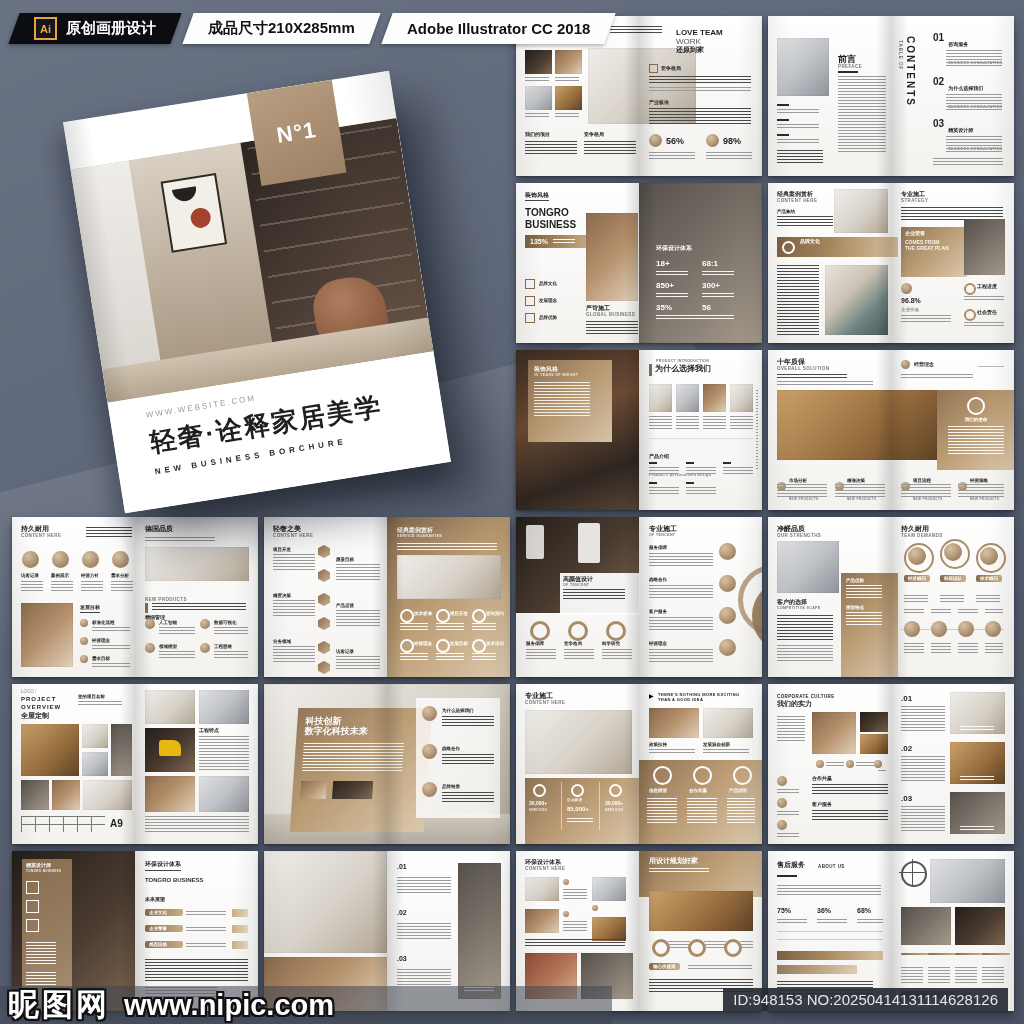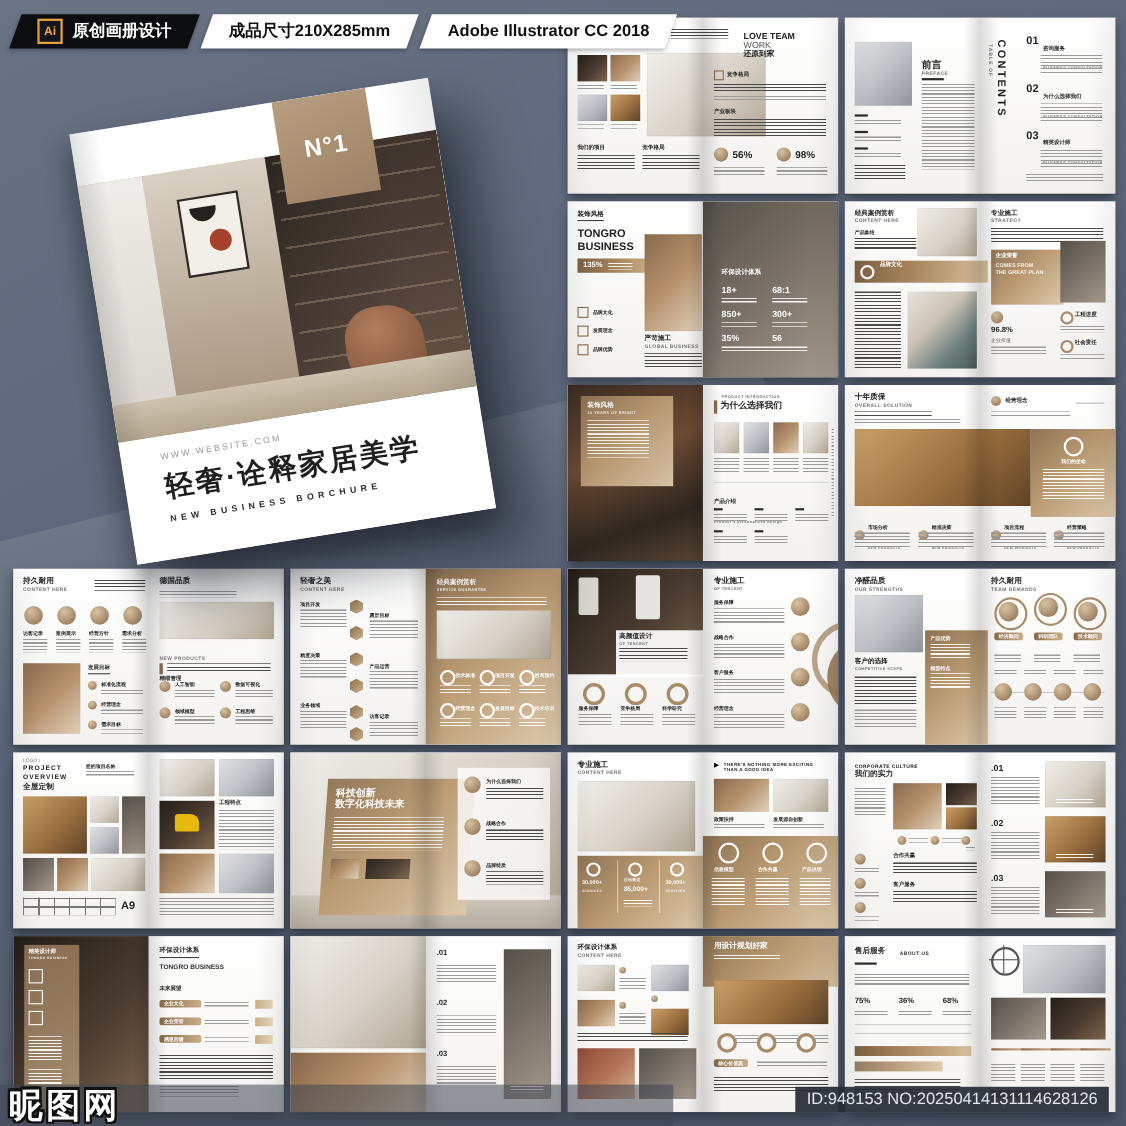--- a/index.html
+++ b/index.html
@@ -775,16 +775,17 @@
  <span class="abs pill" style="left:187px;top:102px;width:20px"></span>
     <i class="abs tl lt" style="left:187px;top:116px;width:22px;height:16px"></i>
  <span class="abs pill" style="left:214px;top:102px;width:20px"></span>
     <i class="abs tl lt" style="left:214px;top:116px;width:22px;height:16px"></i>
  <i class="abs g-band" style="left:133px;top:140px;width:70px;height:7px"></i>
 </div>
 
 <i class="wmband"></i>
 <div class="wm">
  <span class="b1">昵图网</span>
+ <span class="b2">www.nipic.com</span>
 </div>
 <div class="idbar">
     <span>ID:948153 NO:20250414131114628126</span>
   </div>
 
 </body></html>

